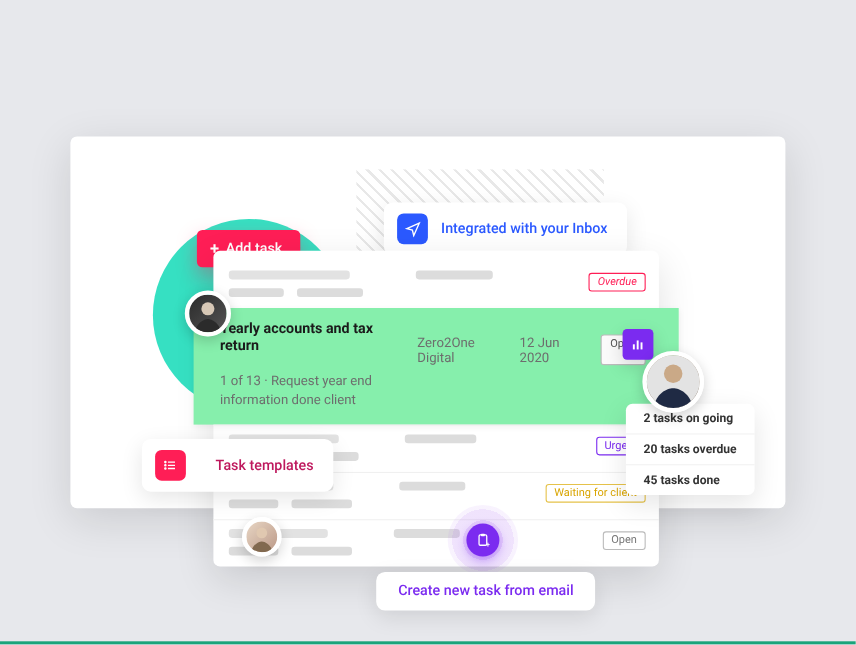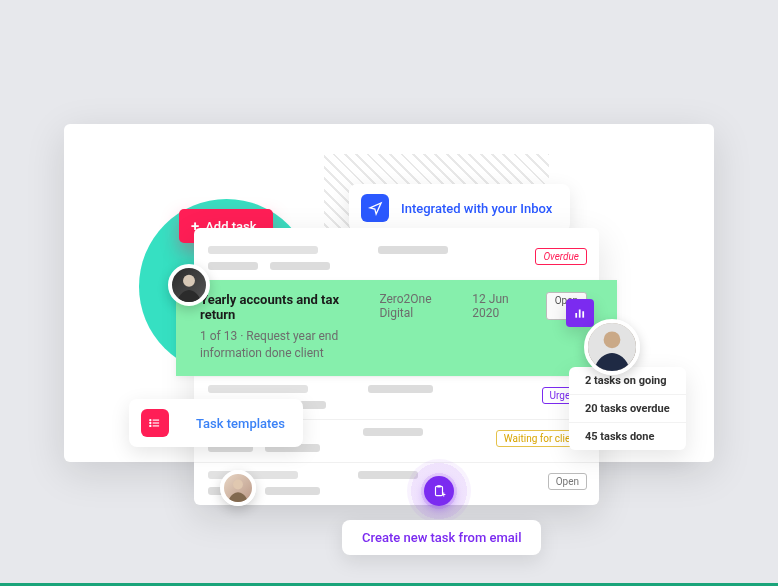--- a/index.html
+++ b/index.html
@@ -53,21 +53,21 @@
     font-weight: 500;
   }
   .pill .iconbox {
     width: 28px; height: 28px;
     border-radius: 6px;
     display: flex; align-items: center; justify-content: center;
     color: #fff;
   }
   .p-inbox { left: 285px; top: 60px; color: #2b59ff; }
   .p-inbox .iconbox { background: #2b59ff; }
-  .p-tmpl  { left: 65px; top: 275px; color: #3b82f6; gap: 27px; }
+  .p-tmpl  { left: 65px; top: 275px; color: #be185d; gap: 27px; }
   .p-tmpl .iconbox { background: #ff1e56; }
   .p-stats { left: 502px; top: 175px; color: #8a2be2; padding: 0; background: none; box-shadow: none; }
   .p-stats .iconbox { background: #7b2bf0; border-radius: 4px; box-shadow: 0 6px 16px rgba(0,0,0,0.15); }
 
   
   .add-btn {
     position: absolute;
     left: 115px; top: 85px;
     background: #ff1e56;
     color: #fff;
@@ -117,21 +117,21 @@
   
   .row.expanded {
     background: #86efac;
     margin: 0 -18px;
     padding: 12px 30px 14px 24px;
     border-top: none;
     border-bottom: none;
     box-shadow: 0 2px 6px rgba(0,0,0,0.06);
   }
   .row.expanded .title { font-weight: 700; color: #1b1b1b; font-size: 13px; }
-  .row.expanded .meta  { display: flex; gap: 16px; color: #6d6d6d; font-size: 12px; margin-top: 0;}
+  .row.expanded .meta  { display: flex; gap: 16px; color: #6d6d6d; font-size: 12px; margin-top: 12px;}
   .row.expanded .sub   { color: #6d6d6d; font-size: 12px; margin-top: 6px; line-height: 1.4; max-width: 200px;}
   .row.expanded .topline { display: flex; justify-content: space-between; align-items: flex-start; gap: 18px;}
   .row.expanded .openbtn {
     font-size: 10px; color: #555; border: 1px solid #bbb;
     padding: 2px 8px; border-radius: 3px; background: #fafafa;
   }
 
   
   .avatar {
     position: absolute;

